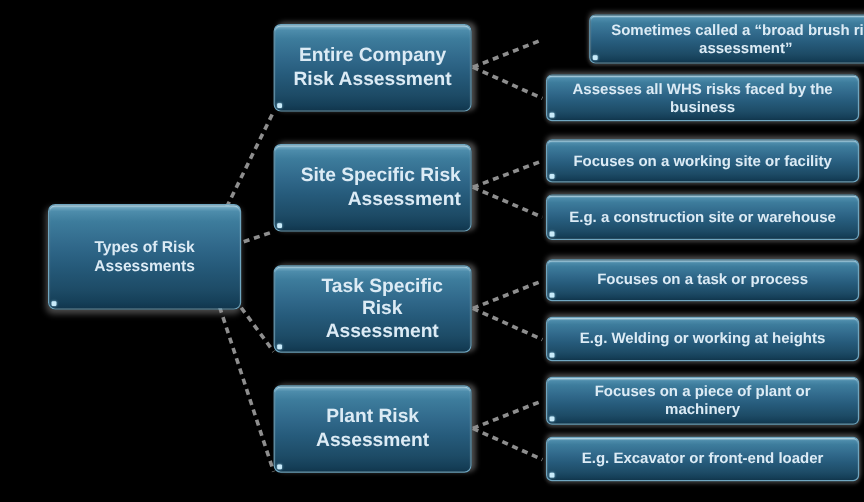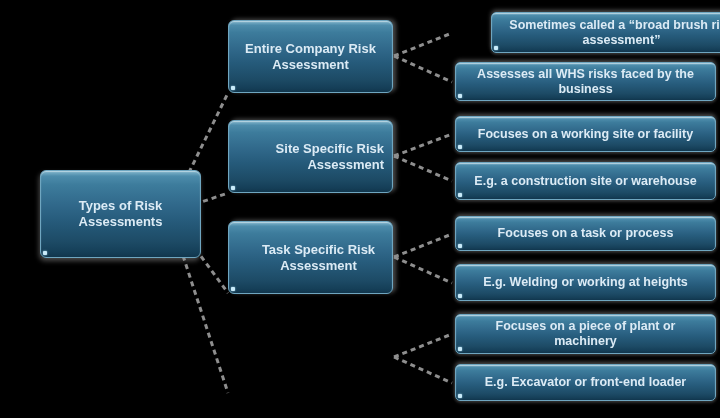--- a/index.html
+++ b/index.html
@@ -59,21 +59,21 @@
   }
   #node-root {
     left: 4px; top: 170px; width: 161px; height: 88px;
     font-size: 13px;
     box-shadow: -1px 3px 5px rgba(145,145,145,0.5),
                 inset 0 1px 1px rgba(255,255,255,0.45);
     margin-left: 36px;
   }
   .mid {
     left: 228px; width: 165px; height: 73px;
-    font-size: 13px;
+    font-size: 16px;
     box-shadow: 3px -1px 4px rgba(145,145,145,0.5),
                 inset 0 1px 1px rgba(255,255,255,0.45);
   }
   #node-m1 { top: 20px; }
   #node-m2 { top: 120px; text-align: right; }
   #node-m3 { top: 221px; padding-left: 24px; }
   #node-m4 { top: 321px; }
   .leaf {
     left: 455px; width: 261px;
     font-size: 12.5px;
@@ -127,20 +127,24 @@
     <span class="corner-dot"></span>
   </div>
   <div class="node mid" id="node-m2">
     <span class="label">Site Specific Risk Assessment</span>
     <span class="corner-dot"></span>
   </div>
   <div class="node mid" id="node-m3">
     <span class="label">Task Specific Risk Assessment</span>
     <span class="corner-dot"></span>
   </div>
+  <div class="node mid" id="node-m4">
+    <span class="label">Plant Risk Assessment</span>
+    <span class="corner-dot"></span>
+  </div>
 
   <div class="node leaf" id="node-l1">
     <span class="label">Sometimes called a “broad brush risk assessment”</span>
     <span class="corner-dot"></span>
   </div>
   <div class="node leaf" id="node-l2">
     <span class="label">Assesses all WHS risks faced by the business</span>
     <span class="corner-dot"></span>
   </div>
   <div class="node leaf" id="node-l3">

